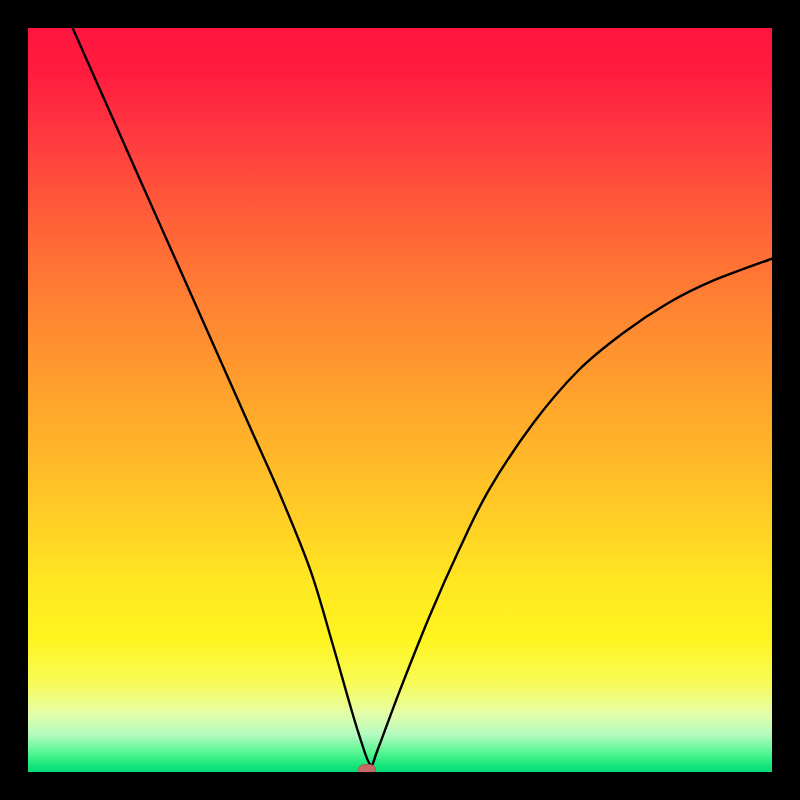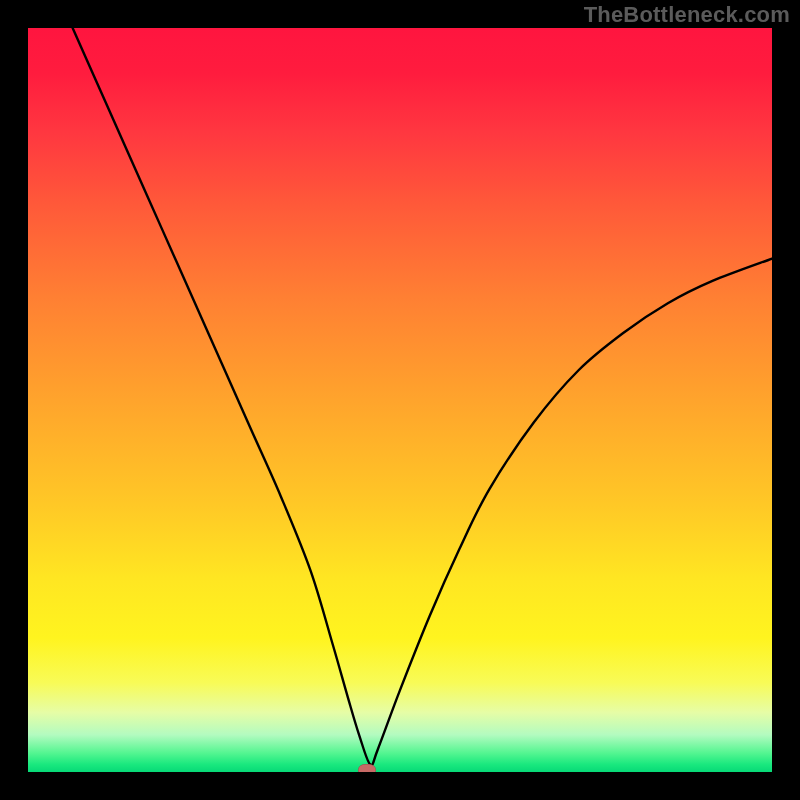--- a/index.html
+++ b/index.html
@@ -73,21 +73,20 @@
     border-radius: 7px / 6px;
     z-index: 25;
     box-shadow: 0 0 0 0.5px rgba(0,0,0,0.25) inset;
   }
 </style>
 </head>
 <body>
 
 <div class="frame">
 
-  <div class="watermark">TheBottleneck.com</div>
 
   <div class="plot">
     <div class="gradient"></div>
 
     <svg class="curve" viewBox="0 0 744 744" preserveAspectRatio="none">
       <path id="curve-path" d="M 44.64 0.00 C 49.60 11.16, 64.48 44.64, 74.40 66.96 C 84.32 89.28, 94.24 111.60, 104.16 133.92 C 114.08 156.24, 124.00 178.56, 133.92 200.88 C 143.84 223.20, 153.76 245.52, 163.68 267.84 C 173.60 290.16, 183.52 312.48, 193.44 334.80 C 203.36 357.12, 213.28 379.44, 223.20 401.76 C 233.12 424.08, 243.04 445.16, 252.96 468.72 C 262.88 492.28, 274.04 518.32, 282.72 543.12 C 291.40 567.92, 298.84 596.44, 305.04 617.52 C 311.24 638.60, 315.58 654.72, 319.92 669.60 C 324.26 684.48, 327.36 695.64, 331.08 706.80 C 334.80 717.96, 339.14 734.08, 342.24 736.56 C 345.34 739.04, 344.72 734.08, 349.68 721.68 C 354.64 709.28, 363.32 684.48, 372.00 662.16 C 380.68 639.84, 391.84 611.32, 401.76 587.76 C 411.68 564.20, 421.60 541.88, 431.52 520.80 C 441.44 499.72, 448.88 482.36, 461.28 461.28 C 473.68 440.20, 491.04 414.16, 505.92 394.32 C 520.80 374.48, 535.68 357.12, 550.56 342.24 C 565.44 327.36, 580.32 316.20, 595.20 305.04 C 610.08 293.88, 624.96 283.96, 639.84 275.28 C 654.72 266.60, 667.12 260.40, 684.48 252.96 C 701.84 245.52, 734.08 234.36, 744.00 230.64" fill="none" stroke="#000" stroke-width="2.4" stroke-linecap="round" stroke-linejoin="round"></path>
     </svg>
 
     <div id="min-marker" class="minimum-marker" style="left: 329.52px; top: 736px;"></div>
   </div>

